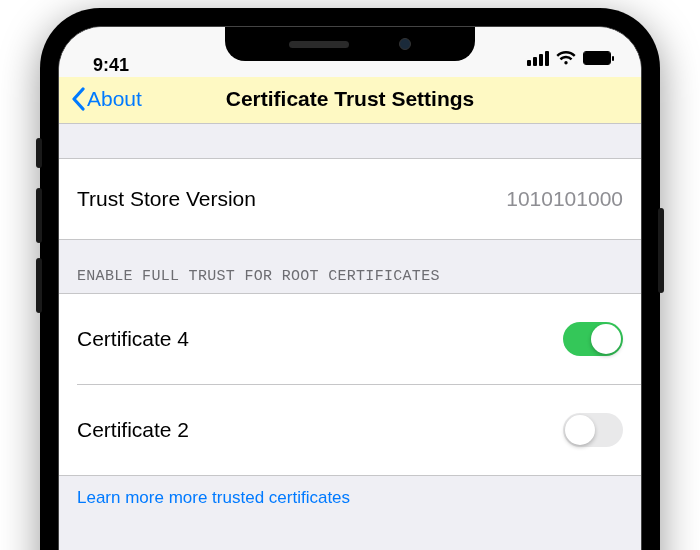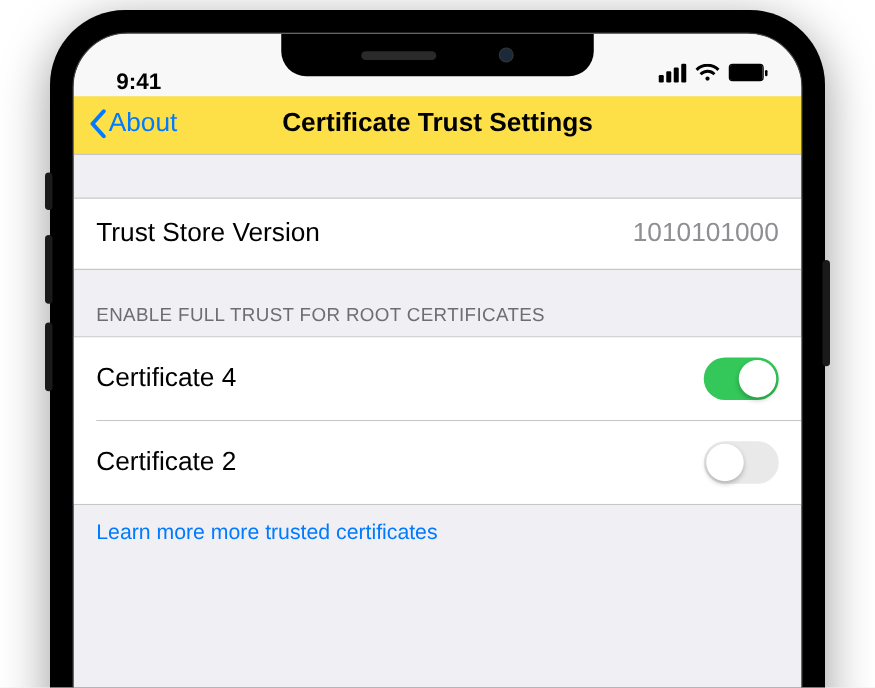--- a/index.html
+++ b/index.html
@@ -54,21 +54,21 @@
       height: 50px;
       display: flex; justify-content: space-between; align-items: center;
       padding: 12px 30px 0 34px;
       background: #f8f8f8;
     }
     .status-time { font-weight: 600; font-size: 18px; margin-top: 15px; }
     .status-right { display: flex; gap: 7px; align-items: center; }
 
     
     .nav-bar {
-      background: #fde047;
+      background: #fef9c3;
       padding: 10px 12px 12px;
       display: flex; align-items: flex-start;
       position: relative;
       border-bottom: 1px solid #c6c6c8;
     }
     .back {
       display: flex; align-items: center; gap: 2px;
       color: #007aff; font-size: 21px;
       z-index: 2;
       cursor: pointer;
@@ -77,35 +77,36 @@
     .nav-title {
       position: absolute; left: 0; right: 0;
       text-align: center;
       font-weight: 600; font-size: 21px;
     }
 
     
     .spacer { height: 34px; }
     .row {
       background: #fff;
-      padding: 16px 18px;
+      padding: 28px 18px;
       display: flex; justify-content: space-between; align-items: center;
       border-top: 1px solid #c6c6c8;
       border-bottom: 1px solid #c6c6c8;
       font-size: 21px;
       gap: 20px;
     }
     .row-label { color: #000; }
     .row-value { color: #8e8e93; }
 
     .section-header {
       padding: 28px 18px 8px;
       font-size: 15px;
       color: #6d6d72;
       letter-spacing: 0.3px;
+      font-family: Liberation Mono, monospace;
     }
 
     .row-group .row { border-bottom: none; border-top: none; }
     .row-group { border-top: 1px solid #c6c6c8; border-bottom: 1px solid #c6c6c8; background: #fff; }
     .row-sep { height: 1px; background: #c6c6c8; margin-left: 18px; }
 
     
     .switch {
       width: 60px; height: 34px; border-radius: 17px;
       position: relative;

